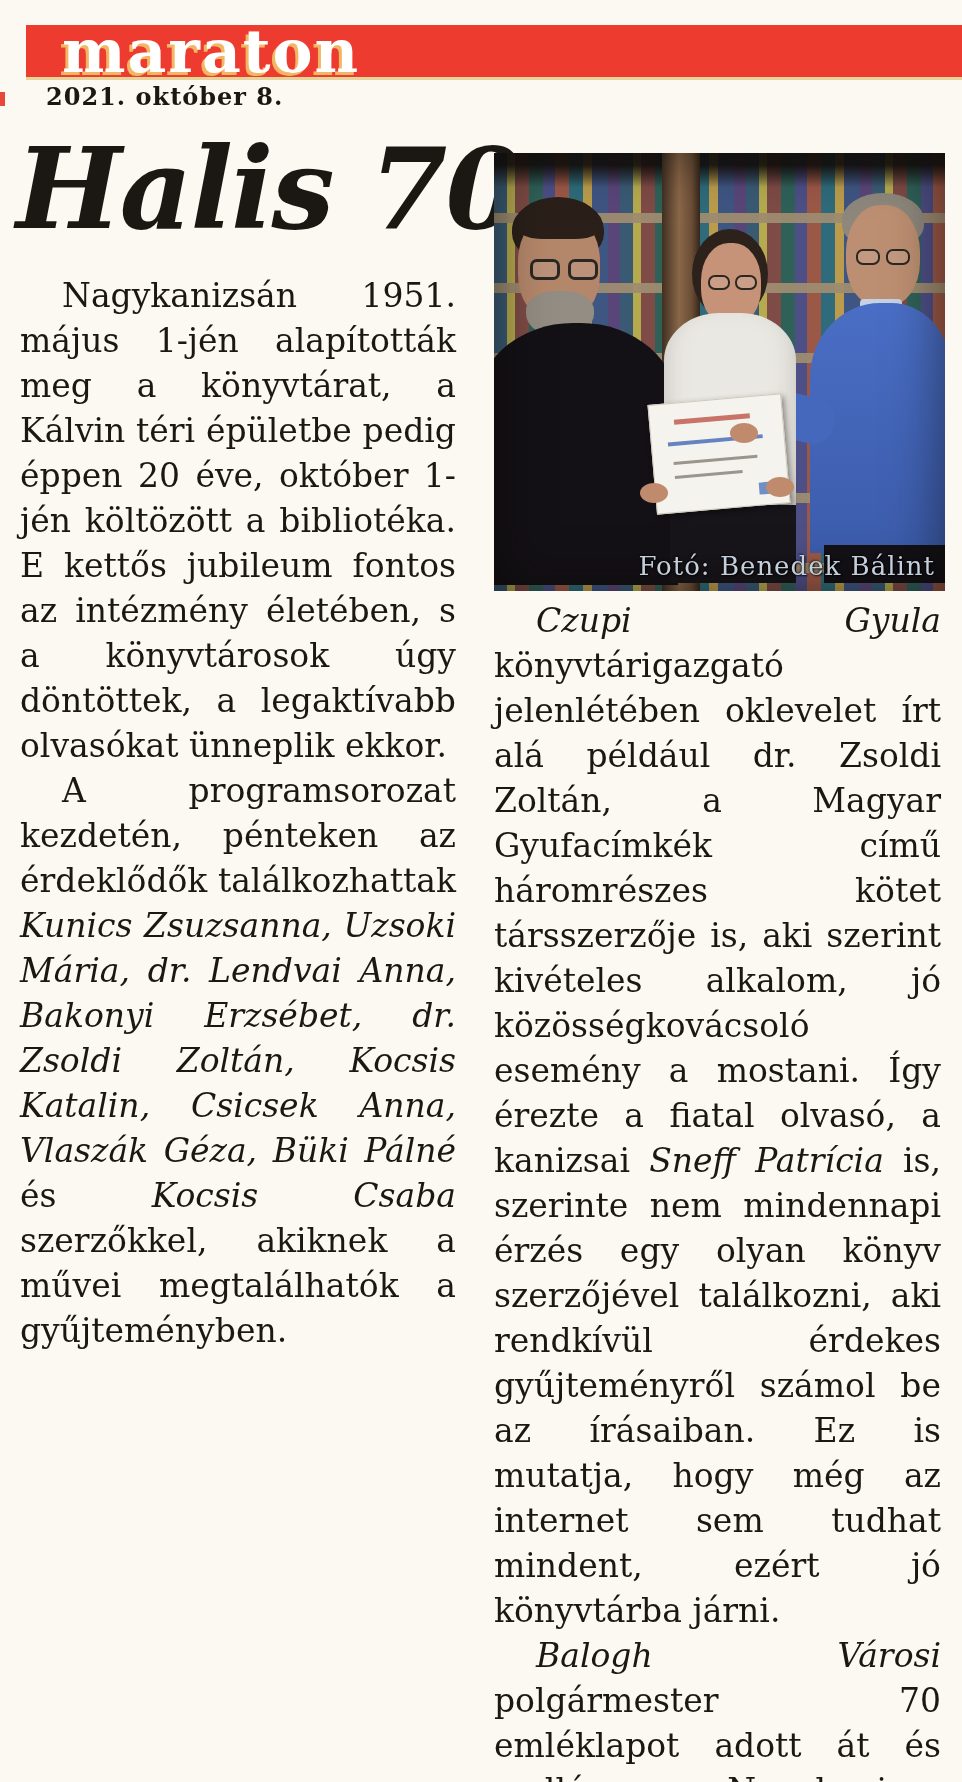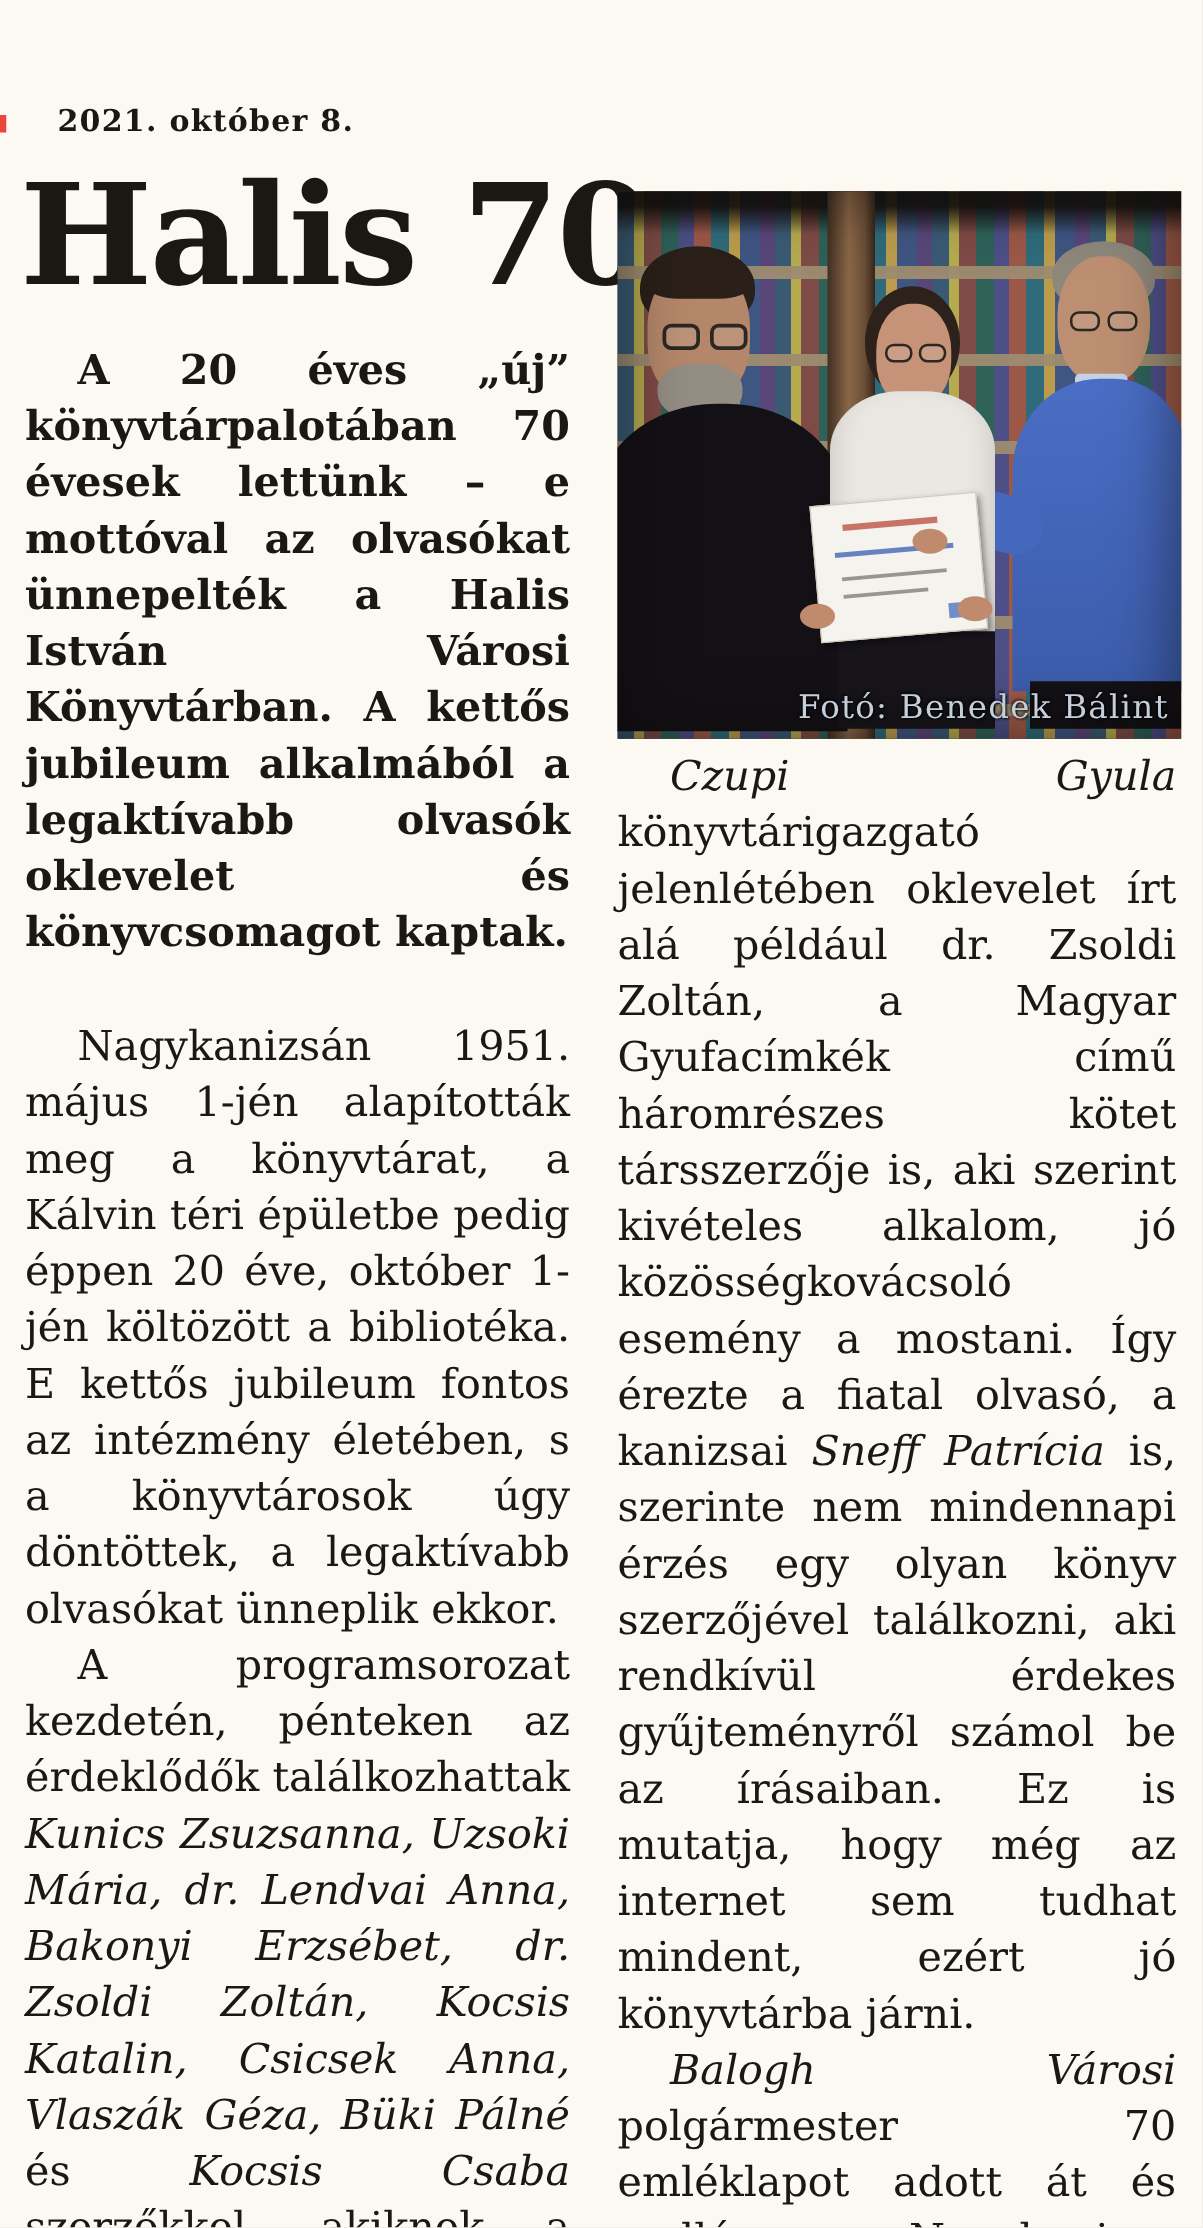--- a/index.html
+++ b/index.html
@@ -102,27 +102,29 @@
   
   .artifact-red { position:absolute; left:0; top:92px; width:5px; height:14px; background:#e8483c; }
 </style>
 </head>
 <body>
 
 <div class="page">
 
   <div class="artifact-red"></div>
 
+  <div class="banner">
+    <div class="banner-title">maraton</div>
+  </div>
 
   <div class="issue-date">2021. október 8.</div>
 
-  <h1 class="headline" style="margin:0;">Halis 70</h1>
+  <h1 class="headline" style="margin:0;font-style:italic;">Halis 70</h1>
 
   <div class="col col-left">
-    <p class="lead">A 20 éves „új” könyvtárpalotában 70 évesek lettünk – e mottóval az olvasókat ünnepelték a Halis István Városi Könyvtárban. A kettős jubileum alkalmából a legaktívabb olvasók oklevelet és könyvcsomagot kaptak.</p>
     <p><span>Nagykanizsán 1951. május 1-jén alapították meg a könyvtárat, a Kálvin téri épületbe pedig éppen 20 éve, október 1-jén költözött a bibliotéka. E kettős jubileum fontos az intézmény életében, s a könyvtárosok úgy döntöttek, a legaktívabb olvasókat ünneplik ekkor.</span></p>
     <p><span>A programsorozat kezdetén, pénteken az érdeklődők találkozhattak </span><i>Kunics Zsuzsanna, Uzsoki Mária, dr. Lendvai Anna, Bakonyi Erzsébet, dr. Zsoldi Zoltán, Kocsis Katalin, Csicsek Anna, Vlaszák Géza, Büki Pálné</i><span> és </span><i>Kocsis Csaba</i><span> szerzőkkel, akiknek a művei megtalálhatók a gyűjteményben.</span></p>
   </div>
 
   <div class="photo">
     <div class="ph-books"></div>
     <div class="ph-pillar"></div>
 
     <div class="ph m1-hair"></div>
     <div class="ph m1-head"></div>

